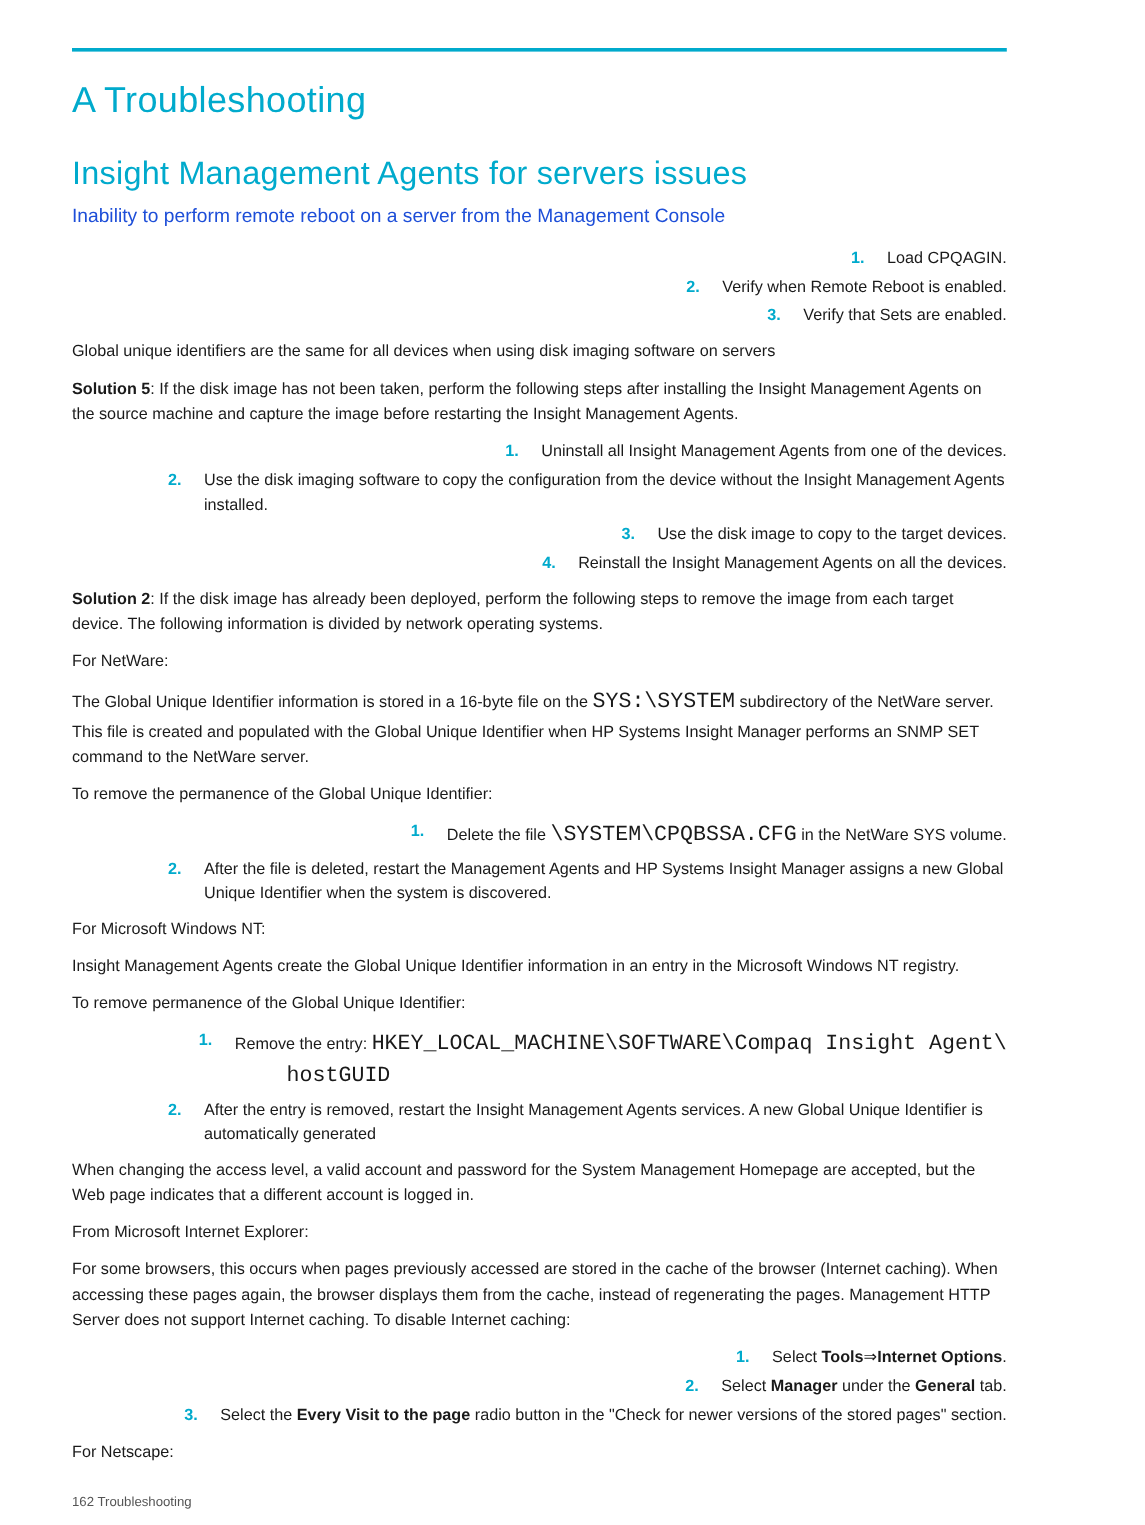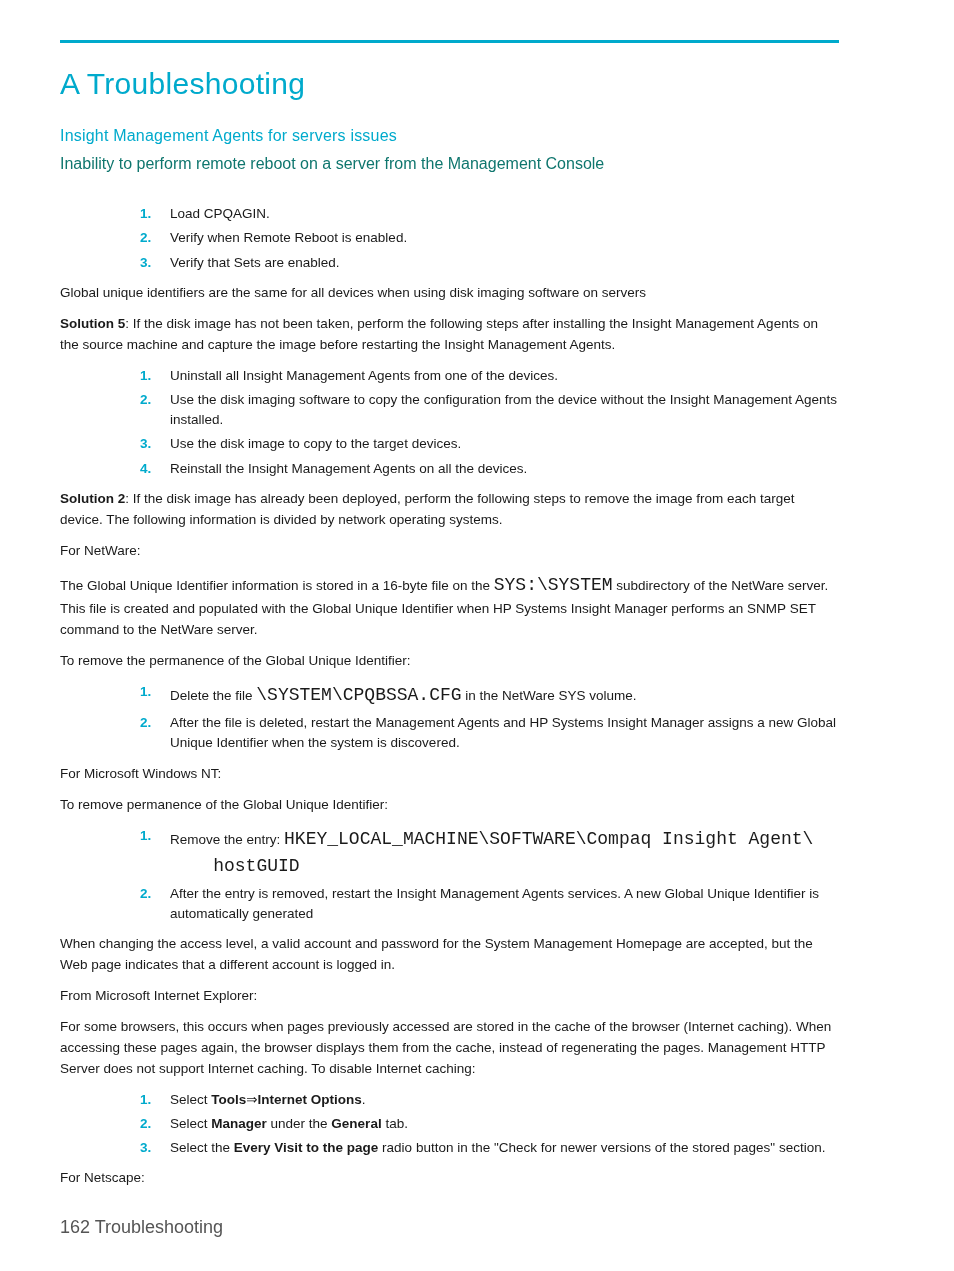--- a/index.html
+++ b/index.html
@@ -30,45 +30,46 @@
 
     .chapter-title {
       font-size: 30px;
       font-weight: normal;
       color: #00aacc;
       margin-bottom: 18px;
       letter-spacing: 0.3px;
     }
 
     .section-title {
-      font-size: 16px;
+      font-size: 27px;
       font-weight: normal;
       color: #00aacc;
       margin-bottom: 2px;
       letter-spacing: 0.2px;
     }
 
     .subsection-title {
       font-size: 16px;
       font-weight: normal;
-      color: #0f766e;
-      margin-bottom: 28px;
+      color: #1d4ed8;
+      margin-bottom: 12px;
       margin-top: 4px;
     }
 
     ol {
       counter-reset: item;
       list-style: none;
       padding: 0;
       margin: 0 0 10px 80px;
     }
 
     ol li {
       display: flex;
       margin-bottom: 4px;
+      justify-content: flex-end;
     }
 
     ol li::before {
       content: counter(item) ".";
       counter-increment: item;
       color: #00aacc;
       font-weight: bold;
       min-width: 24px;
       margin-right: 6px;
     }
@@ -84,21 +85,21 @@
 
     .code {
       font-family: 'Courier New', Courier, monospace;
       font-size: 18px;
     }
 
     .footer {
       position: absolute;
       bottom: 30px;
       left: 60px;
-      font-size: 18px;
+      font-size: 11px;
       color: #555;
     }
   </style>
 </head>
 <body>
 
 <div class="page">
   <div class="top-border"></div>
 
   <h1 class="chapter-title">A Troubleshooting</h1>
@@ -154,20 +155,21 @@
     <li>
         <span>Delete the file <span class="code">\SYSTEM\CPQBSSA.CFG</span> in the NetWare SYS volume.</span>
       </li>
     <li>
         <span>After the file is deleted, restart the Management Agents and HP Systems Insight Manager assigns a new Global Unique Identifier when the system is discovered.</span>
       </li>
   </ol>
 
   <p class="paragraph">For Microsoft Windows NT:</p>
 
+  <p class="paragraph">Insight Management Agents create the Global Unique Identifier information in an entry in the Microsoft Windows NT registry.</p>
 
   <p class="paragraph">To remove permanence of the Global Unique Identifier:</p>
 
   <ol>
     <li>
         <span>Remove the entry: <span class="code">HKEY_LOCAL_MACHINE\SOFTWARE\Compaq Insight Agent\<br>&nbsp;&nbsp;&nbsp;&nbsp;hostGUID</span></span>
       </li>
     <li>
         <span>After the entry is removed, restart the Insight Management Agents services. A new Global Unique Identifier is automatically generated</span>
       </li>

